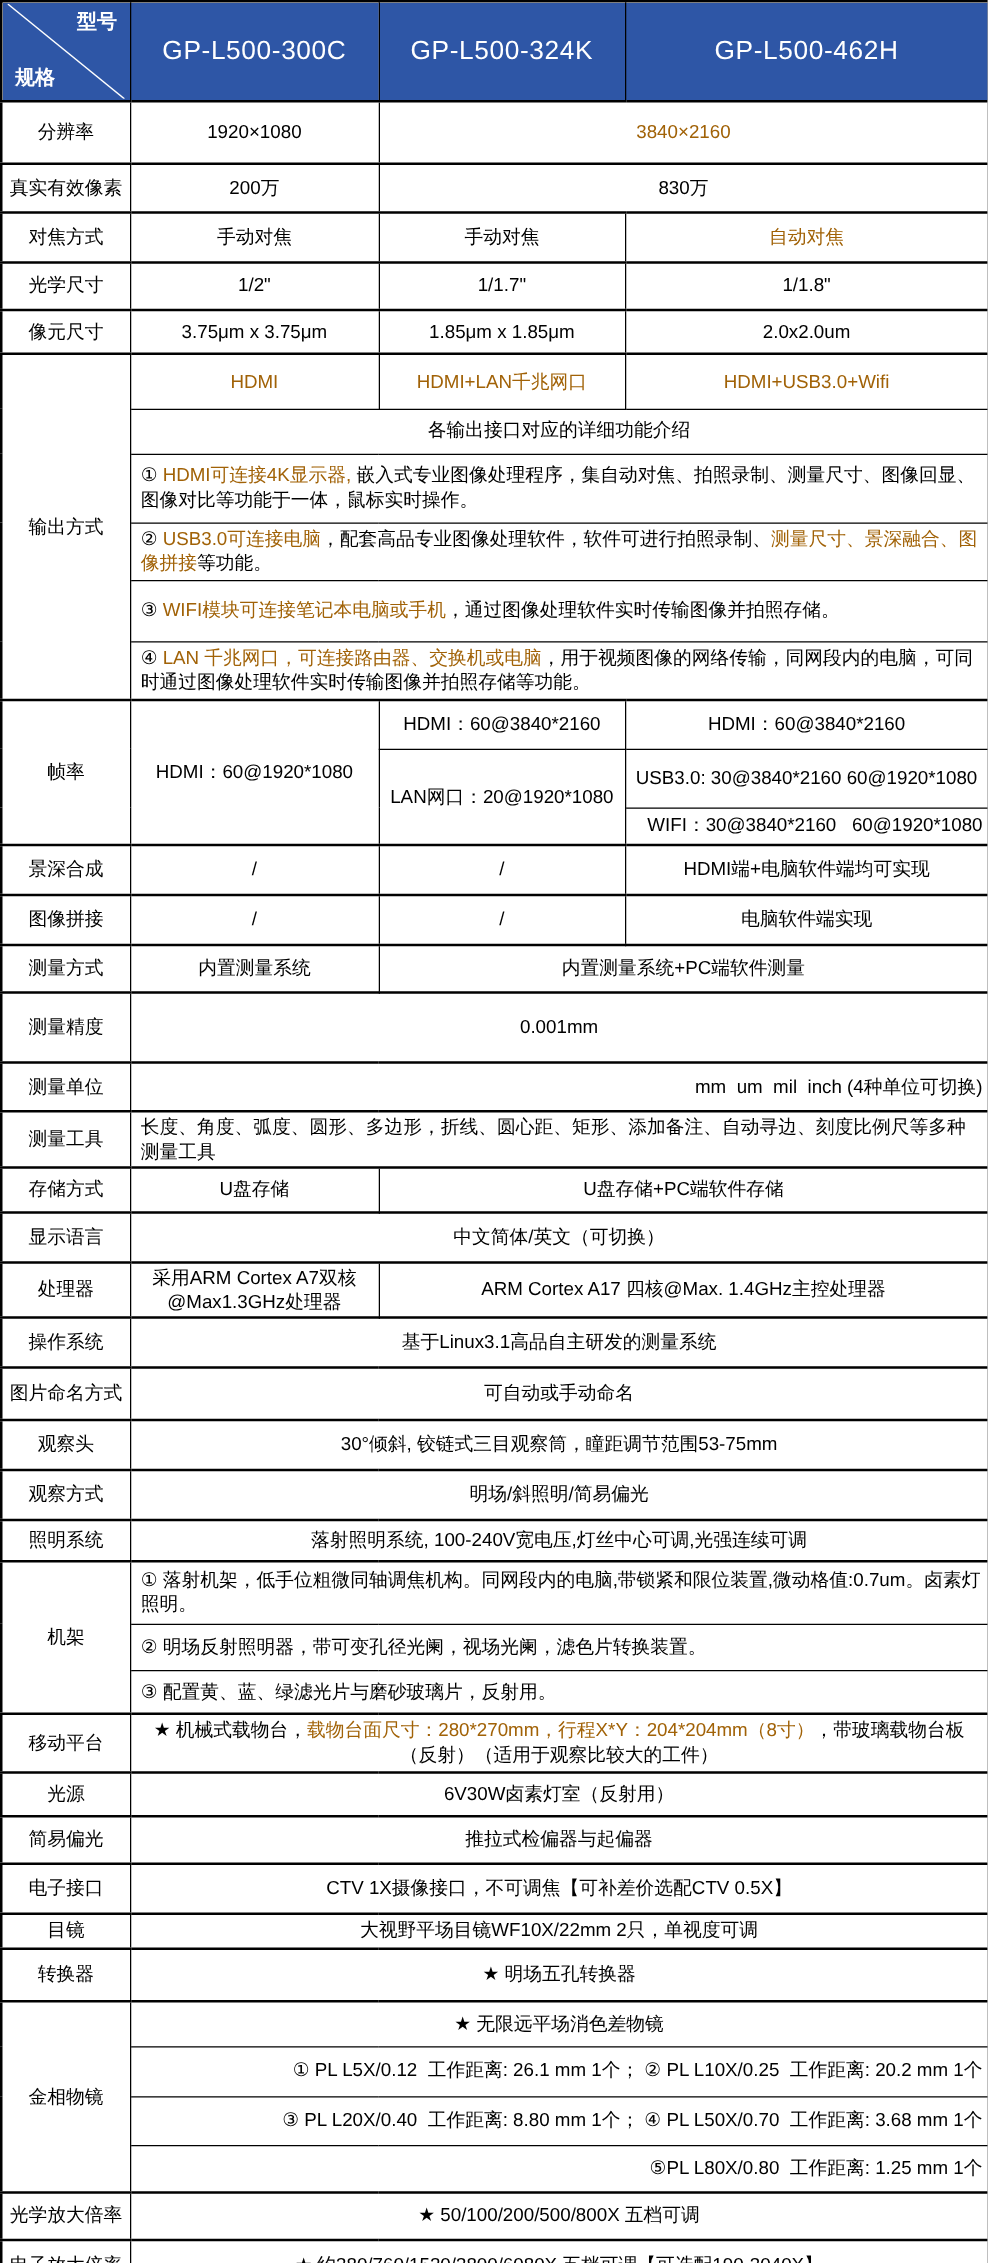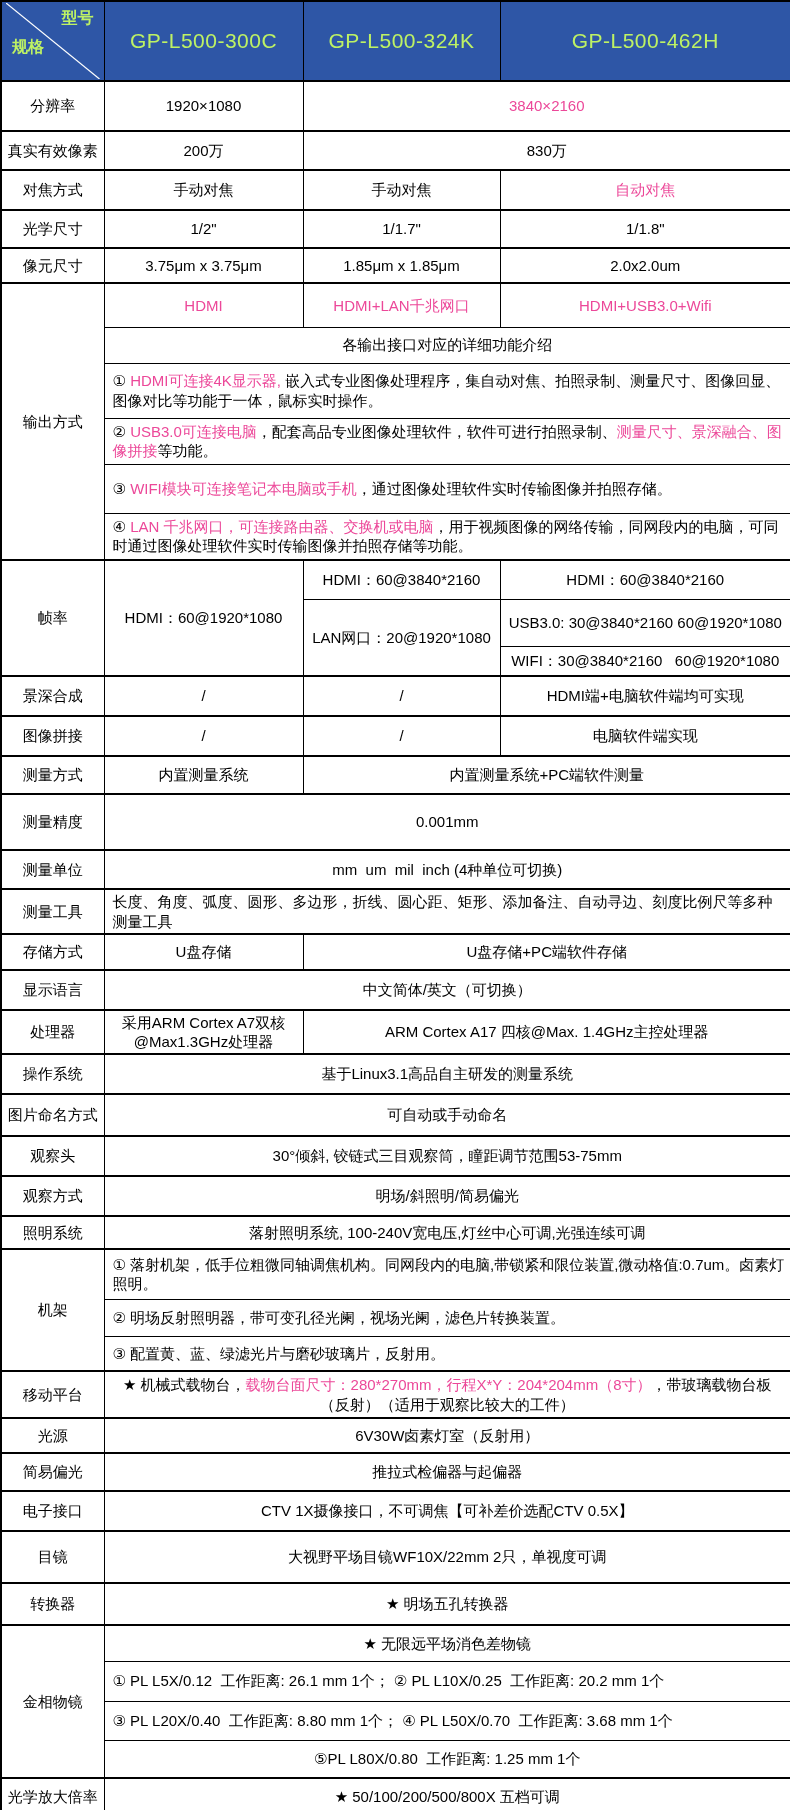--- a/index.html
+++ b/index.html
@@ -2,29 +2,29 @@
 <html><head>
 <meta charset="utf-8">
 <style>
   html,body{margin:0;padding:0;background:#fff;}
   .sheet{width:790px;}
   table{border-collapse:collapse;table-layout:fixed;width:790px;border:2px solid #000;
         font-family:"Liberation Sans","DejaVu Sans",sans-serif;color:#000;}
   td{border:1px solid #000;text-align:center;vertical-align:middle;font-size:15px;
      line-height:1.3;padding:1px 4px;overflow:hidden;}
   tr.hb td{border-top:2px solid #000;}
-  .hdr td{background:#2e56a6;color:#bef264;border-bottom:2px solid #000;margin-left:35px;}
+  .hdr td{background:#2e56a6;color:#ffffff;border-bottom:2px solid #000;margin-left:35px;}
   .model{font-size:21px;font-weight:normal;letter-spacing:.5px;}
   .left{text-align:left;padding-left:8px;}
-  .red{color:#ec4899;}
-  .pre{white-space:pre-wrap;}
+  .red{color:#a16207;}
+  .pre{white-space:pre-wrap;text-align:right;}
   .diag{position:relative;height:76px;}
   .diag svg{position:absolute;left:0;top:0;width:100%;height:100%;}
   .diag-model{position:absolute;top:5px;right:6px;font-size:16px;font-weight:bold;}
-  .diag-spec{position:absolute;bottom:21px;left:6px;font-size:16px;font-weight:bold;}
+  .diag-spec{position:absolute;bottom:5px;left:6px;font-size:16px;font-weight:bold;}
 </style>
 </head>
 <body>
 
 <div class="sheet">
 <table>
   <colgroup>
         <col style="width:103px">
         <col style="width:199px">
         <col style="width:197px">
@@ -231,21 +231,21 @@
   <tr class="hb" style="height:38px">
     <td>简易偏光</td>
     <td colspan="3">推拉式检偏器与起偏器</td>
   </tr>
 
   <tr class="hb" style="height:40px">
     <td>电子接口</td>
     <td colspan="3">CTV 1X摄像接口，不可调焦【可补差价选配CTV 0.5X】</td>
   </tr>
 
-  <tr class="hb" style="height:52px">
+  <tr class="hb" style="height:28px">
     <td>目镜</td>
     <td colspan="3">大视野平场目镜WF10X/22mm 2只，单视度可调</td>
   </tr>
 
   <tr class="hb" style="height:42px">
     <td>转换器</td>
     <td colspan="3">★ 明场五孔转换器</td>
   </tr>
 
   <tr class="hb" style="height:36px">

